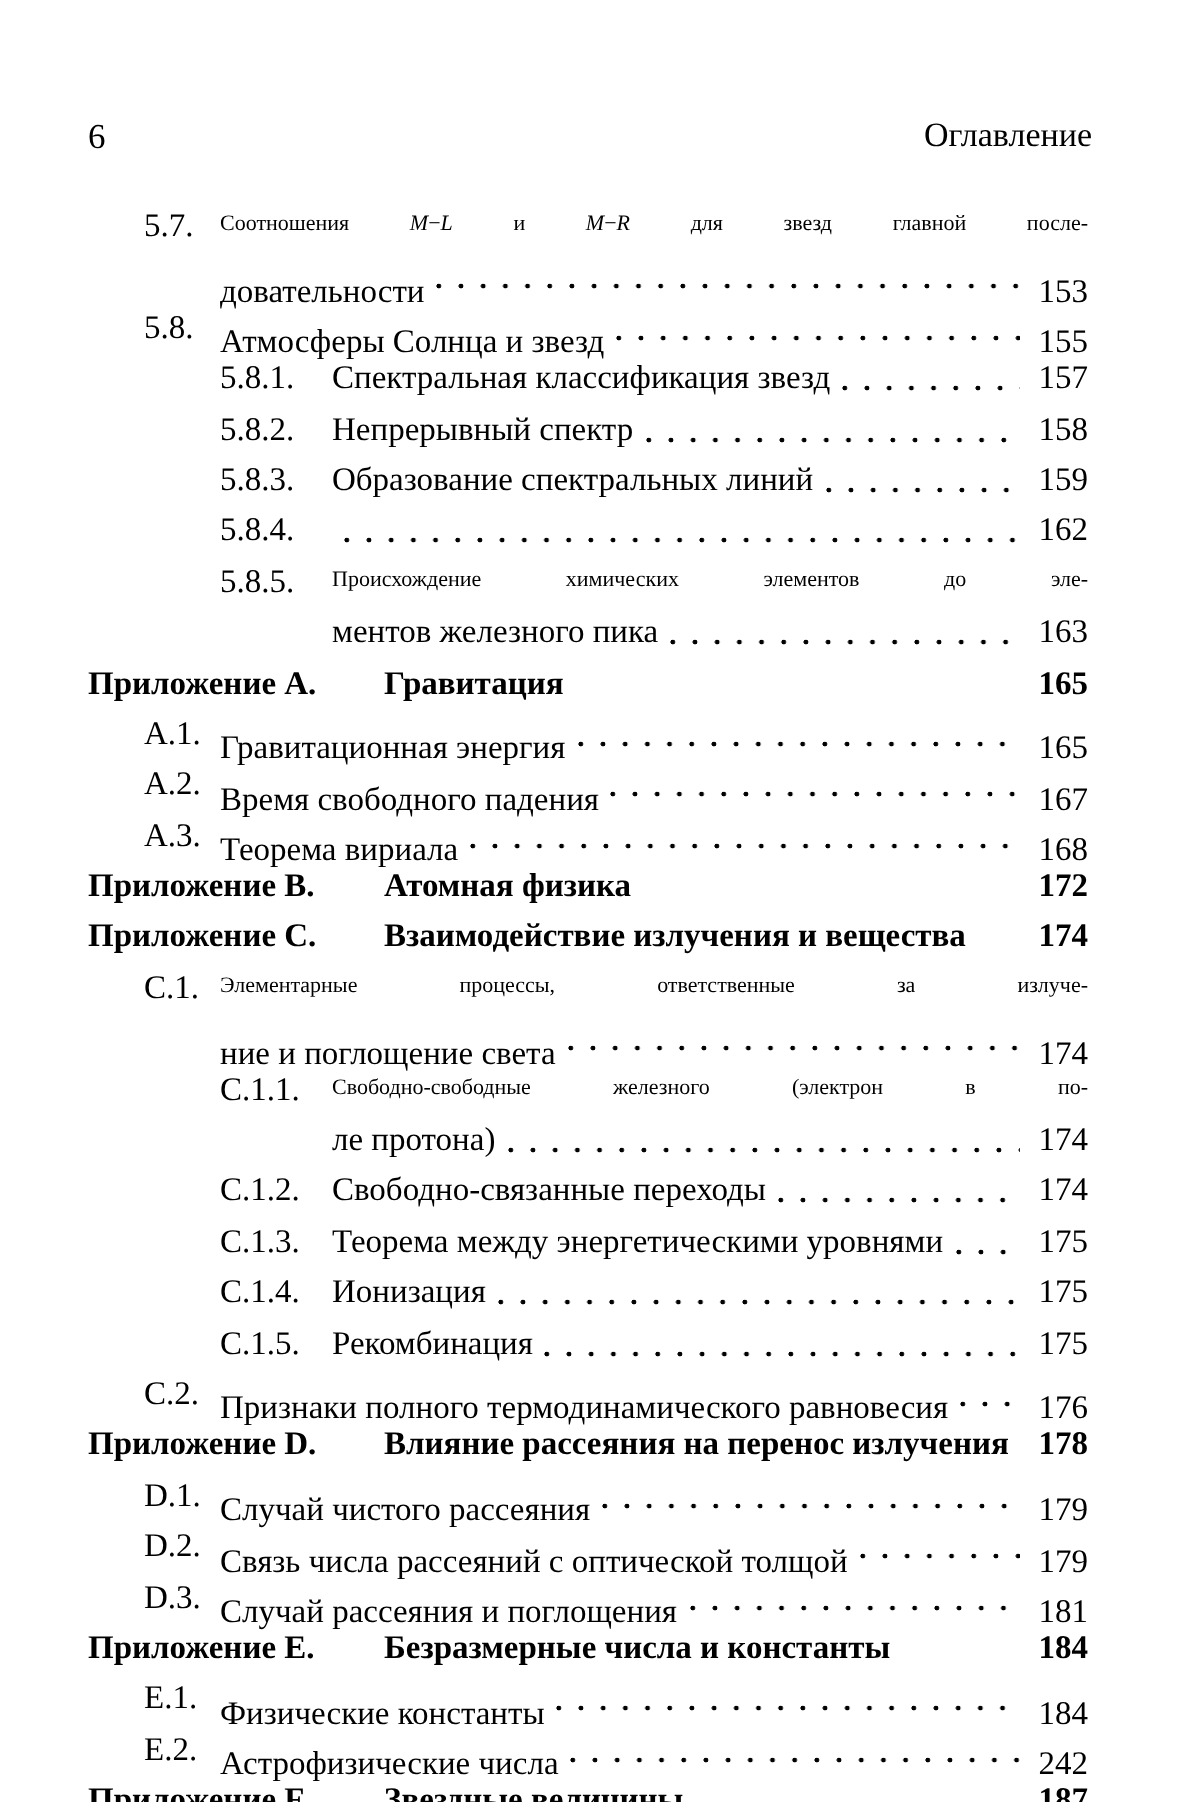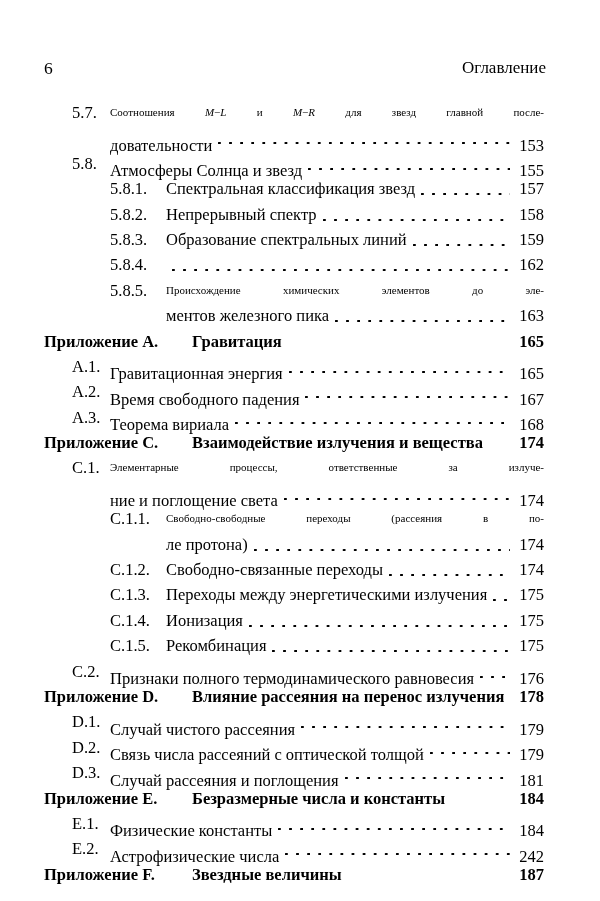--- a/index.html
+++ b/index.html
@@ -293,41 +293,46 @@
         <div class="line">
           <span class="num">A.3.</span>
           <span class="txtwrap">
             <span class="txt">Теорема вириала</span>
             <span class="leader"></span>
             <span class="pg">168</span>
           </span>
         </div>
       </div>
       <div class="chap">
+        <span class="chap-label">Приложение B.</span>
+        <span class="chap-title">Атомная физика</span>
+        <span class="pg-bold">172</span>
+      </div>
+      <div class="chap">
         <span class="chap-label">Приложение C.</span>
         <span class="chap-title">Взаимодействие излучения и вещества</span>
         <span class="pg-bold">174</span>
       </div>
       <div class="entry lvl2">
         <div class="line">
           <span class="num">C.1.</span>
           <span class="just">Элементарные процессы, ответственные за излуче-</span>
         </div>
         <div class="line cont">
           <span class="txtwrap">
             <span class="txt">ние и поглощение света</span>
             <span class="leader"></span>
             <span class="pg">174</span>
           </span>
         </div>
       </div>
       <div class="entry lvl3">
         <div class="line">
           <span class="num">C.1.1.</span>
-          <span class="just">Свободно-свободные переходы (рассеяния в по-</span>
+          <span class="just">Свободно-свободные железного (электрон в по-</span>
         </div>
         <div class="line cont">
           <span class="txtwrap">
             <span class="txt">ле протона)</span>
             <span class="leader"></span>
             <span class="pg">174</span>
           </span>
         </div>
       </div>
       <div class="entry lvl3">
@@ -337,21 +342,21 @@
             <span class="txt">Свободно-связанные переходы</span>
             <span class="leader"></span>
             <span class="pg">174</span>
           </span>
         </div>
       </div>
       <div class="entry lvl3">
         <div class="line">
           <span class="num">C.1.3.</span>
           <span class="txtwrap">
-            <span class="txt">Переходы между энергетическими излучения</span>
+            <span class="txt">Теорема между энергетическими уровнями</span>
             <span class="leader"></span>
             <span class="pg">175</span>
           </span>
         </div>
       </div>
       <div class="entry lvl3">
         <div class="line">
           <span class="num">C.1.4.</span>
           <span class="txtwrap">
             <span class="txt">Ионизация</span>

